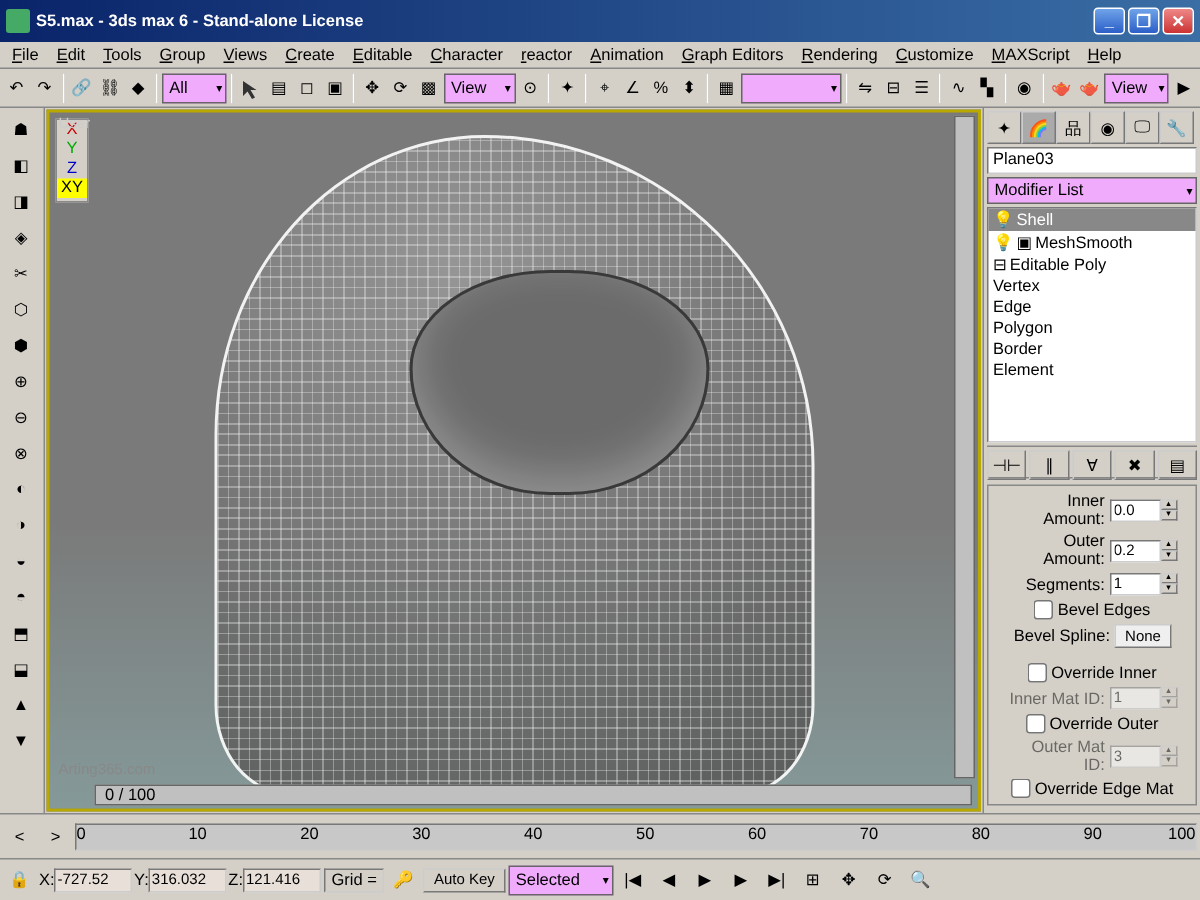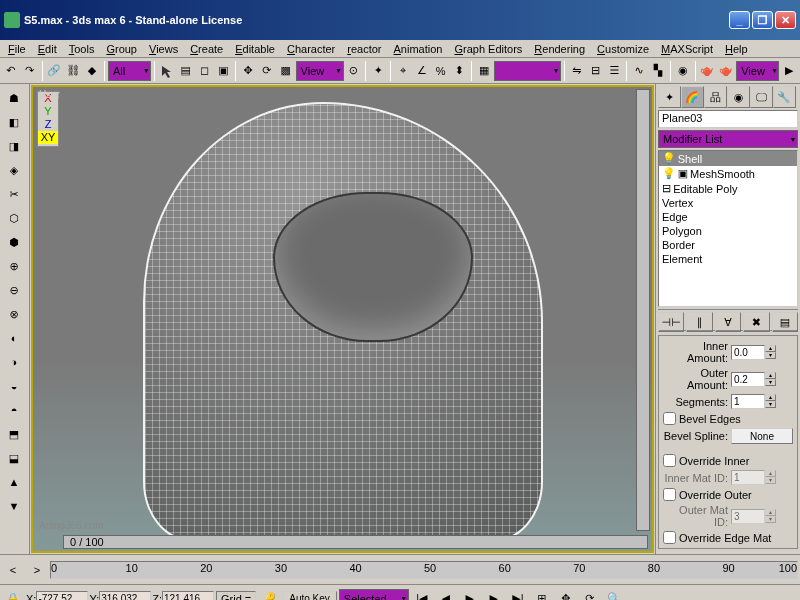--- a/index.html
+++ b/index.html
@@ -1,31 +1,31 @@
 <!DOCTYPE html>
 <html><head>
 <meta charset="utf-8">
 <style>
 * { margin: 0; padding: 0; box-sizing: border-box; font-family: "Tahoma", "MS Sans Serif", sans-serif; font-size: 11px; }
 body { background: #d4d0c8; overflow: hidden; width: 800px; height: 600px; }
 
-.titlebar { height: 40px; background: linear-gradient(to right, #0a246a, #3a6ea5); color: #fff; display: flex; align-items: center; padding: 0 4px; }
+.titlebar { height: 28px; background: linear-gradient(to right, #0a246a, #3a6ea5); color: #fff; display: flex; align-items: center; padding: 0 4px; }
 .titlebar .icon { width: 16px; height: 16px; background: #4a6; margin-right: 4px; border-radius: 2px; }
 .titlebar .title { flex: 1; font-weight: bold; }
 .titlebar button { width: 21px; height: 18px; margin-left: 2px; border: 1px solid #fff; background: linear-gradient(#6fa3e8,#2b5fc8); color: #fff; font-weight: bold; border-radius: 3px; }
 .titlebar .close { background: linear-gradient(#e88,#c33); }
 
 .menubar { height: 18px; background: #d4d0c8; border-bottom: 1px solid #888; display: flex; align-items: center; padding: 0 2px; }
 .menubar span { padding: 1px 6px; cursor: default; text-decoration: underline; text-decoration-color: transparent; }
 .menubar span:first-letter { text-decoration: underline; }
 
 .toolbar { height: 26px; background: #d4d0c8; border-bottom: 1px solid #888; display: flex; align-items: center; padding: 1px 2px; gap: 1px; overflow: hidden; }
 .tbtn { width: 22px; height: 22px; border: 1px solid #d4d0c8; display:inline-flex; align-items:center; justify-content:center; cursor:pointer; }
 .sep { width:1px; height:20px; background:#888; border-right:1px solid #fff; margin: 0 2px; }
-.drop { height: 20px; border:1px solid #666; background:#a21caf; padding:0 12px 0 4px; display:inline-flex; align-items:center; position:relative;}
+.drop { height: 20px; border:1px solid #666; background:#f0abfc; padding:0 12px 0 4px; display:inline-flex; align-items:center; position:relative;}
 .drop:after { content:"▾"; position:absolute; right:2px; font-size:8px; }
 
 .main { display: flex; height: 470px; }
 .sidebar { width: 30px; background: #d4d0c8; border-right: 1px solid #888; display:flex; flex-direction:column; padding:2px; gap:0px; overflow:hidden;}
 .sidebar .tbtn { width:24px; height:24px; }
 
 .viewport { flex: 1; background: #7a7a7a; position: relative; border: 2px solid #b8a800; margin: 1px; }
 .viewport-label { position:absolute; top:2px; left:6px; color:#ccc; font-size:10px; }
 .mesh { position:absolute; top:15px; left:60px; width:500px; height:440px; opacity:0.9; }
 .mesh-body { position:absolute; top:0; left:50px; width:400px; height:440px; border-radius: 180px 220px 50px 50px / 200px 220px 60px 60px; background: repeating-linear-gradient(0deg, rgba(255,255,255,.35) 0 1px, transparent 1px 7px), repeating-linear-gradient(90deg, rgba(255,255,255,.35) 0 1px, transparent 1px 7px), radial-gradient(circle at 40% 20%, #999, #555); border:2px solid #fff; }
@@ -37,21 +37,21 @@
 .cmdpanel { width: 145px; background:#d4d0c8; border-left:1px solid #888; padding:2px; display:flex; flex-direction:column; gap:2px; overflow:hidden;}
 .tabrow { display:flex; gap:0; }
 .tabrow .tbtn { width:23px; height:22px; border:1px outset #ccc;}
 .objname { height:18px; border:1px inset #ccc; background:#fff; padding:1px 3px;}
 .modlist { border:1px inset #ccc; background:#fff; font-size:10px; }
 .modlist .row { padding:1px 3px; display:flex; align-items:center; gap:2px; }
 .modlist .row.sel { background:#888; color:#fff; }
 .modlist .sub { padding-left:3px; }
 .pinrow { height:22px; display:flex; gap:2px; padding:2px 0; border-top:1px solid #888; border-bottom:1px solid #888;}
 .pinrow .tbtn{ width:22px; height:20px; flex:1; border:1px outset #ccc;}
-.rollout { border:1px solid #888; padding:4px; display:flex; flex-direction:column; gap:3px; margin-top:2px;}
+.rollout { border:1px solid #888; padding:4px; display:flex; flex-direction:column; gap:3px; margin-top:2px;align-items:center;}
 .frow { display:flex; align-items:center; gap:3px; font-size:10px;}
 .frow label{ width:65px; text-align:right;}
 .spinner { flex:1; display:flex;}
 .spinner input { width:34px; height:15px; border:1px inset #ccc; padding:0 2px; font-size:10px;}
 .spinbtn { width:11px; display:flex; flex-direction:column;}
 .spinbtn div{ height:7px; border:1px outset #ccc; font-size:6px; line-height:5px; text-align:center;}
 .chk { display:flex; align-items:center; gap:3px; font-size:10px;}
 .btnsmall{ height:16px; border:1px outset #ccc; padding:0 6px; font-size:10px;}
 
 .timeline { height:30px; background:#d4d0c8; border-top:1px solid #888; display:flex; align-items:center; padding:2px; gap:2px; overflow:hidden;}

